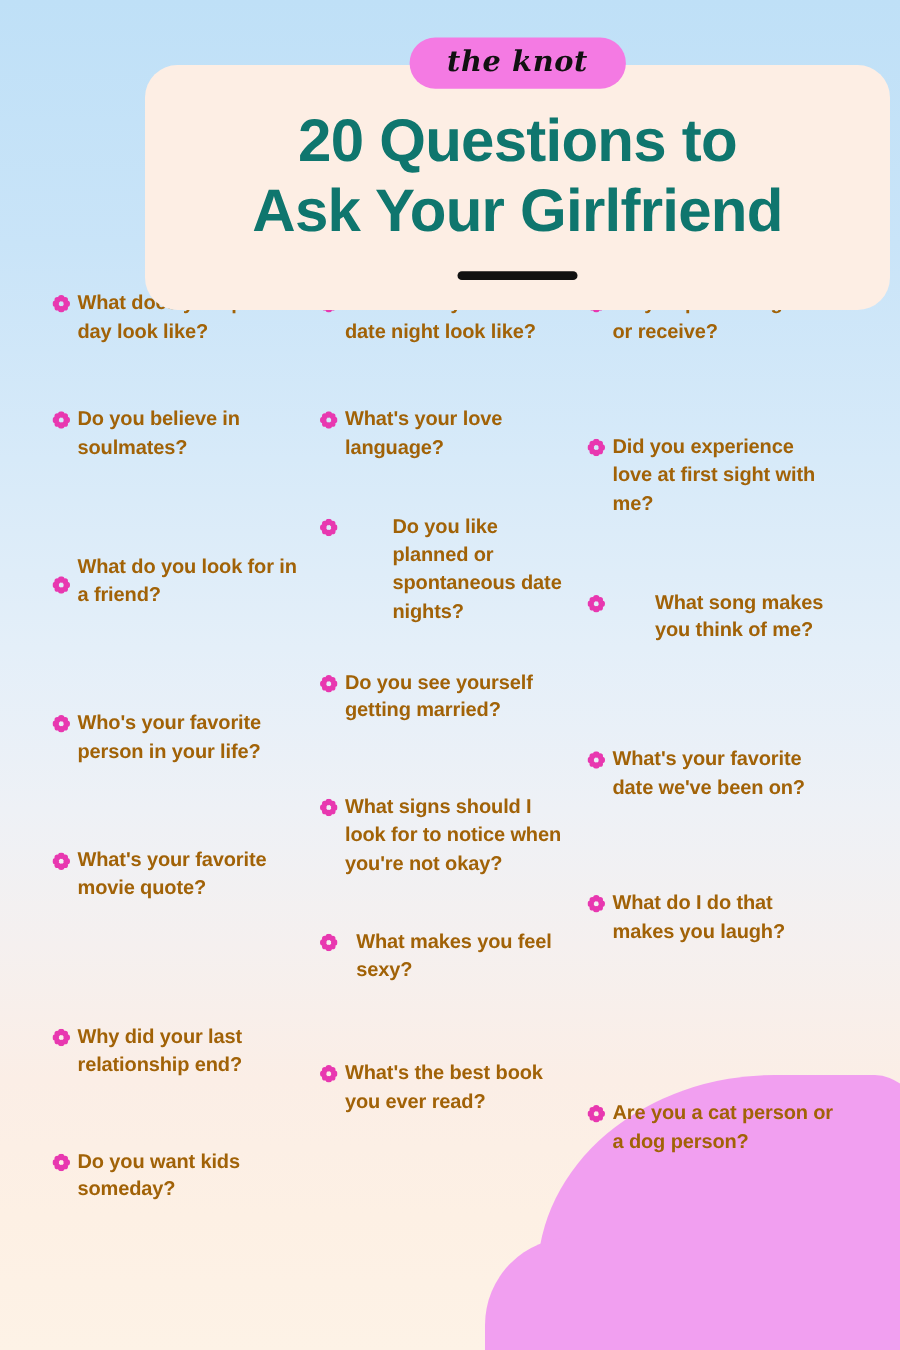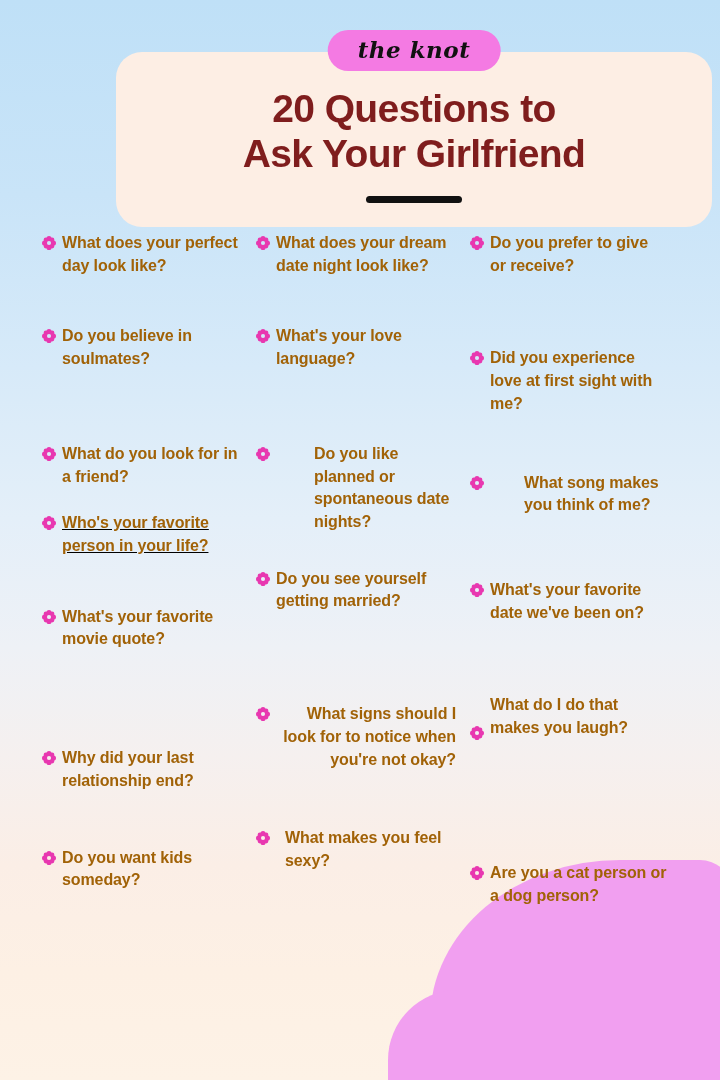--- a/index.html
+++ b/index.html
@@ -77,25 +77,25 @@
     font-family: "DejaVu Serif", serif;
     font-style: italic;
     font-weight: bold;
     font-size: 23px;
     color: #111;
     letter-spacing: 0.5px;
     line-height: 1;
     white-space: nowrap;
   }
   .title {
-    font-size: 39px;
+    font-size: 48px;
     line-height: 1.16;
     font-weight: bold;
     letter-spacing: -0.6px;
-    color: #7f1d1d;
+    color: #0f766e;
   }
   .title-rule {
     width: 96px;
     height: 7px;
     background: #111;
     border-radius: 4px;
     margin: 20px auto 2px;
   }
 
   
@@ -129,37 +129,37 @@
     font-size: 16px;
     line-height: 1.42;
     font-weight: bold;
     color: #a16207;
     letter-spacing: -0.1px;
   }
 
   
   .col-1 .q-item:nth-child(1) { margin-bottom: 48px; }
   .col-1 .q-item:nth-child(2) { margin-bottom: 72px; }
-  .col-1 .q-item:nth-child(3) { margin-bottom: 24px; }
-  .col-1 .q-item:nth-child(4) { margin-bottom: 48px; text-decoration: underline; }
+  .col-1 .q-item:nth-child(3) { margin-bottom: 80px; align-items: center; }
+  .col-1 .q-item:nth-child(4) { margin-bottom: 64px; }
   .col-1 .q-item:nth-child(5) { margin-bottom: 96px; }
   .col-1 .q-item:nth-child(6) { margin-bottom: 54px; justify-content: flex-end; }
 
   .col-2 .q-item:nth-child(1) { margin-bottom: 48px; }
-  .col-2 .q-item:nth-child(2) { margin-bottom: 72px; }
+  .col-2 .q-item:nth-child(2) { margin-bottom: 40px; }
   .col-2 .q-item:nth-child(3) { margin-bottom: 34px; gap: 44px; }
-  .col-2 .q-item:nth-child(4) { margin-bottom: 90px; }
-  .col-2 .q-item:nth-child(5) { margin-bottom: 56px; text-align: right; }
+  .col-2 .q-item:nth-child(4) { margin-bottom: 54px; }
+  .col-2 .q-item:nth-child(5) { margin-bottom: 40px; }
   .col-2 .q-item:nth-child(6) { margin-bottom: 59px; gap: 15px; }
 
   .col-3 .q-item:nth-child(1) { margin-bottom: 70px; }
   .col-3 .q-item:nth-child(2) { margin-bottom: 56px; }
-  .col-3 .q-item:nth-child(3) { margin-bottom: 62px; gap: 40px; }
+  .col-3 .q-item:nth-child(3) { margin-bottom: 80px; gap: 40px; }
   .col-3 .q-item:nth-child(4) { margin-bottom: 70px; }
-  .col-3 .q-item:nth-child(5) { margin-bottom: 122px; align-items: flex-end; }
+  .col-3 .q-item:nth-child(5) { margin-bottom: 122px; }
 </style>
 </head>
 <body>
 
 <div class="bg"></div>
 <div class="bg-blob"></div>
 
 <div class="header-card">
   <div class="brand-pill">
     <div class="brand-text">the knot</div>
@@ -391,20 +391,37 @@
               <circle cx="11.4" cy="7" r="2.6"></circle>
               <circle cx="3.9" cy="3.9" r="2.3"></circle>
               <circle cx="10.1" cy="3.9" r="2.3"></circle>
               <circle cx="3.9" cy="10.1" r="2.3"></circle>
               <circle cx="10.1" cy="10.1" r="2.3"></circle>
             </g>
           </svg>
       </span>
       <span class="q-text">What makes you feel sexy?</span>
     </div>
+    <div class="q-item">
+      <span class="flower">
+        <svg width="14" height="14" viewBox="0 0 14 14">
+            <g fill="#e838b0">
+              <circle cx="7" cy="2.6" r="2.6"></circle>
+              <circle cx="7" cy="11.4" r="2.6"></circle>
+              <circle cx="2.6" cy="7" r="2.6"></circle>
+              <circle cx="11.4" cy="7" r="2.6"></circle>
+              <circle cx="3.9" cy="3.9" r="2.3"></circle>
+              <circle cx="10.1" cy="3.9" r="2.3"></circle>
+              <circle cx="3.9" cy="10.1" r="2.3"></circle>
+              <circle cx="10.1" cy="10.1" r="2.3"></circle>
+            </g>
+          </svg>
+      </span>
+      <span class="q-text">What's the best book you ever read?</span>
+    </div>
   </div>
 
   <div class="col col-3">
     <div class="q-item">
       <span class="flower">
         <svg width="14" height="14" viewBox="0 0 14 14">
             <g fill="#e838b0">
               <circle cx="7" cy="2.6" r="2.6"></circle>
               <circle cx="7" cy="11.4" r="2.6"></circle>
               <circle cx="2.6" cy="7" r="2.6"></circle>

